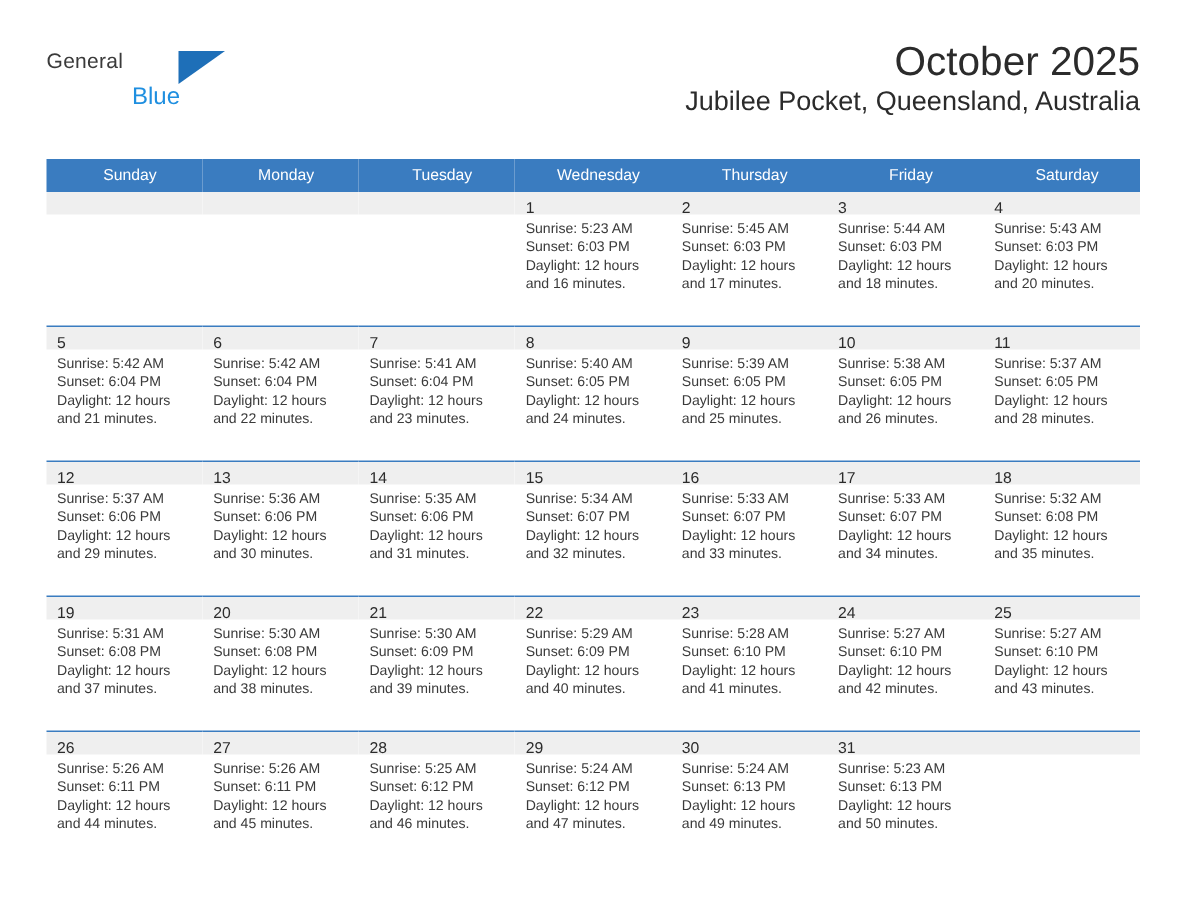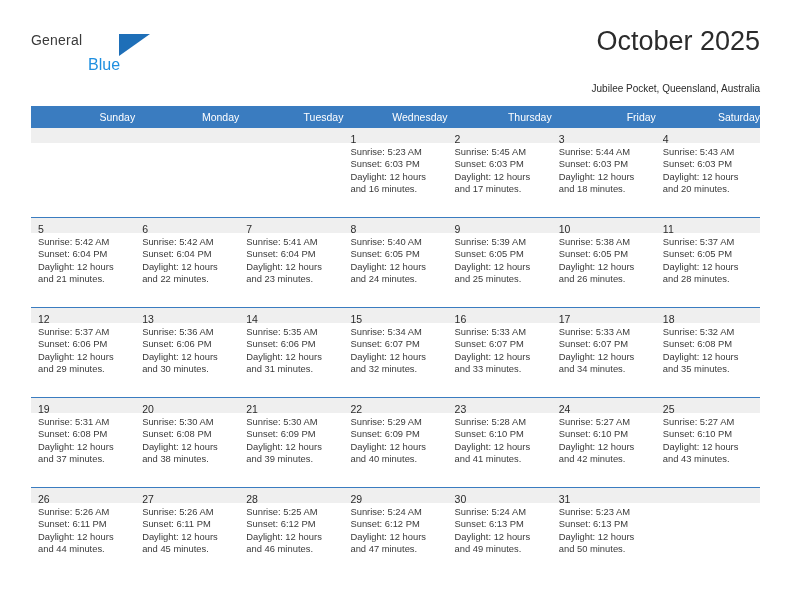--- a/index.html
+++ b/index.html
@@ -71,22 +71,22 @@
     text-align: right;
   }
   .cal-title {
     font-size: 27px;
     font-weight: normal;
     color: #2b2b2b;
     line-height: 34px;
     white-space: nowrap;
   }
   .cal-subtitle {
-    margin-top: 22px;
-    font-size: 10px;
+    margin-top: 0;
+    font-size: 18px;
     font-weight: normal;
     color: #2b2b2b;
     line-height: 18px;
     white-space: nowrap;
   }
 
   
   .calendar {
     position: absolute;
     left: 31px;
@@ -94,21 +94,21 @@
     width: 729px;
     border-collapse: collapse;
     table-layout: fixed;
   }
 
   .calendar th {
     background: #3a7cc0;
     color: #ffffff;
     font-size: 10.5px;
     font-weight: normal;
-    text-align: right;
+    text-align: center;
     padding: 5px 0 5px 7px;
     height: 10px;
     border: none;
   }
 
   .calendar td {
     vertical-align: top;
     padding: 0;
     border: none;
     border-top: 1px solid #3a7cc0;

